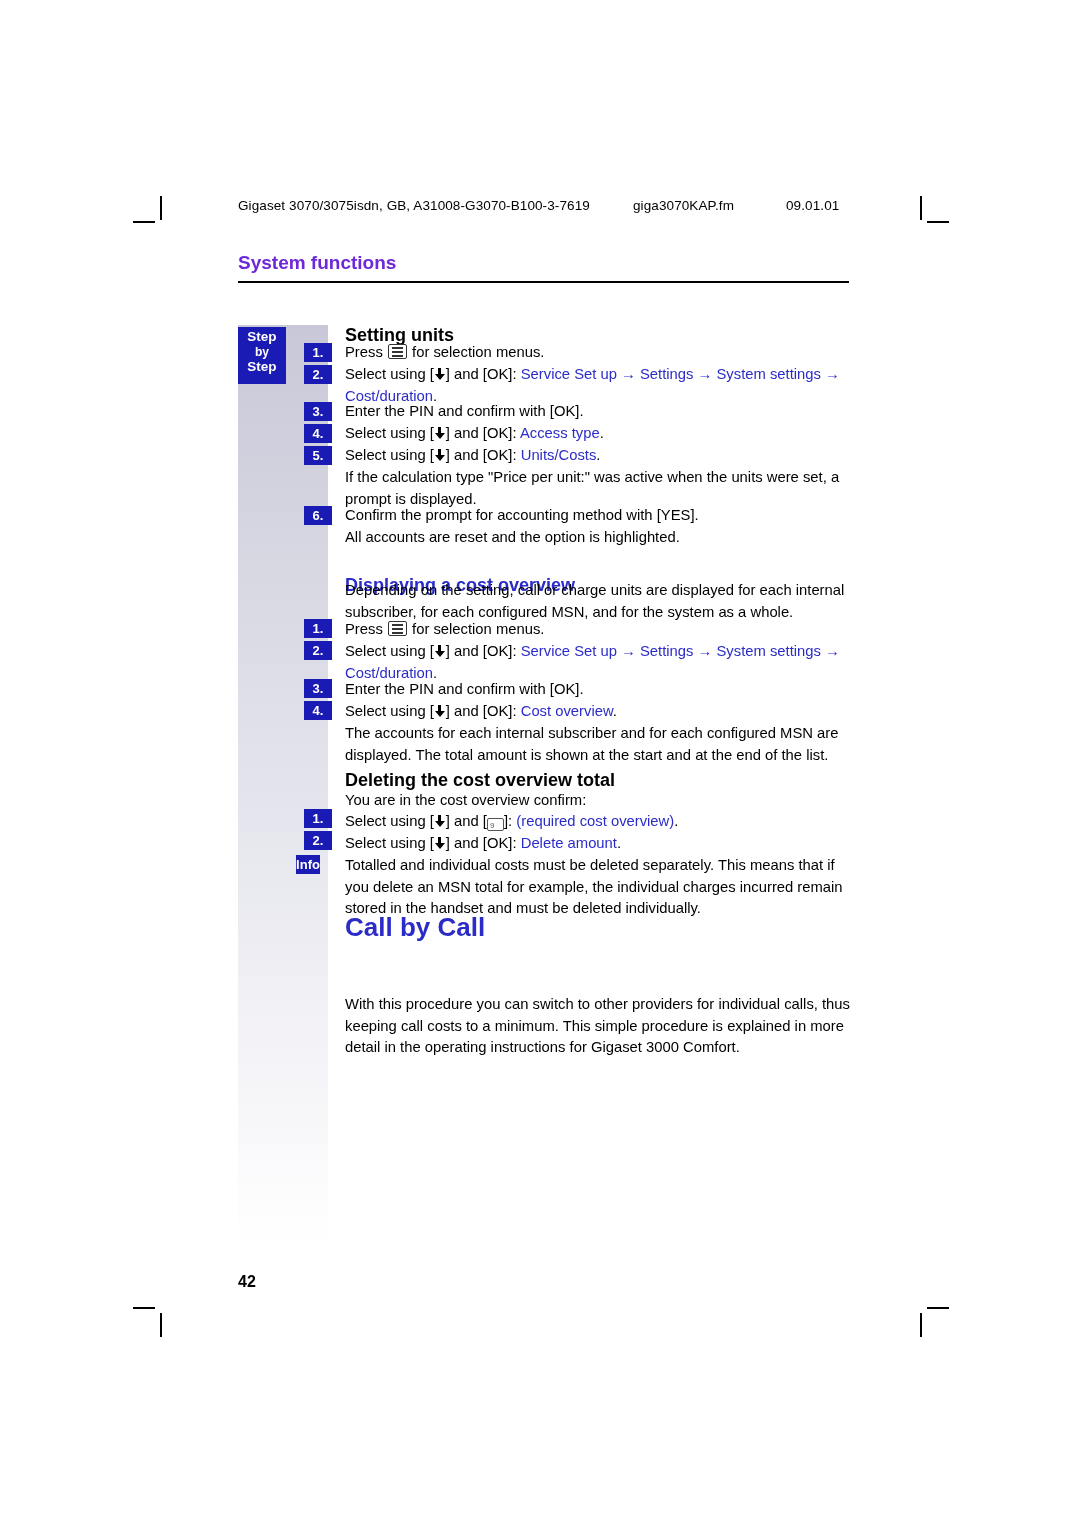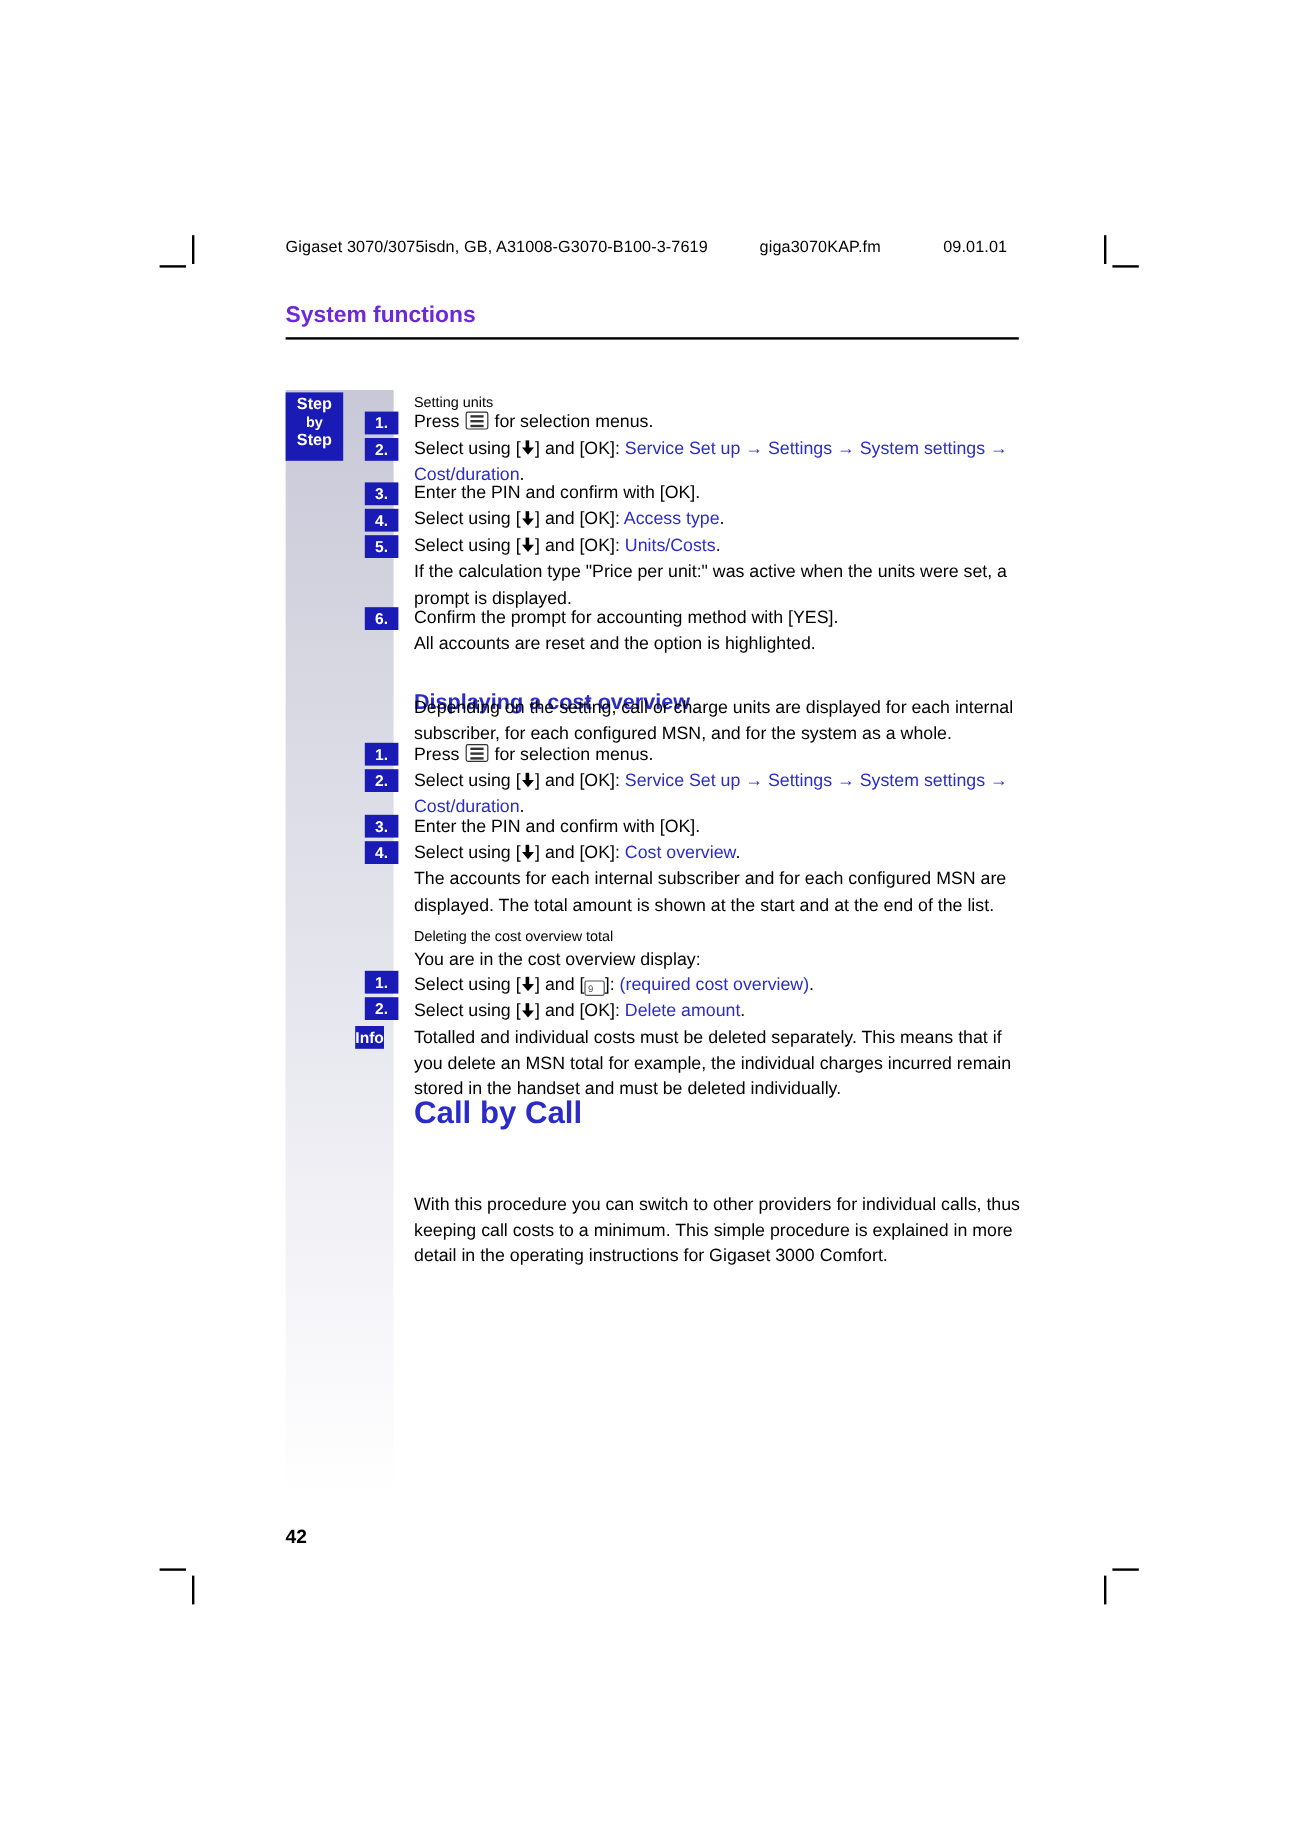--- a/index.html
+++ b/index.html
@@ -106,22 +106,22 @@
     left: 296px;
   }
   .para {
     position: absolute;
     font-size: 14.8px;
     line-height: 21.6px;
     color: #000;
     width: 508px;
   }
   .bold-head {
-    font-weight: normal;
-    font-size: 12px;
+    font-weight: bold;
+    font-size: 18px;
   }
   .blue-head {
     color: #2b2bc8;
     font-size: 18px;
     font-weight: bold;
     margin-top: 20px;
   }
   .big-blue-head {
     color: #2b2bc8;
     font-size: 26px;
@@ -291,21 +291,21 @@
   <div class="para" style="left:345px; top:679px;">Enter the PIN and confirm with [OK].</div>
 
   <div class="para" style="left:345px; top:701px;">
     <span>Select using [</span><span class="arrowdown"></span><span>] and [OK]: </span><span class="it-blue">Cost overview</span><span>.</span>
   </div>
 
   <div class="para" style="left:345px; top:723px;">The accounts for each internal subscriber and for each configured MSN are displayed. The total amount is shown at the start and at the end of the list.</div>
 
   <div class="para bold-head" style="left:345px; top:770px;">Deleting the cost overview total</div>
 
-  <div class="para" style="left:345px; top:790px;">You are in the cost overview display:</div>
+  <div class="para" style="left:345px; top:790px;">You are in the cost overview confirm:</div>
 
   <div class="para" style="left:345px; top:811px;">
     <span>Select using [</span><span class="arrowdown"></span><span>] and [</span><span class="keynum">9</span><span>]: </span><span class="it-blue">(required cost overview)</span><span>.</span>
   </div>
 
   <div class="para" style="left:345px; top:833px;">
     <span>Select using [</span><span class="arrowdown"></span><span>] and [OK]: </span><span class="it-blue">Delete amount</span><span>.</span>
   </div>
 
   <div class="para" style="left:345px; top:855px;">Totalled and individual costs must be deleted separately. This means that if you delete an MSN total for example, the individual charges incurred remain stored in the handset and must be deleted individually.</div>

